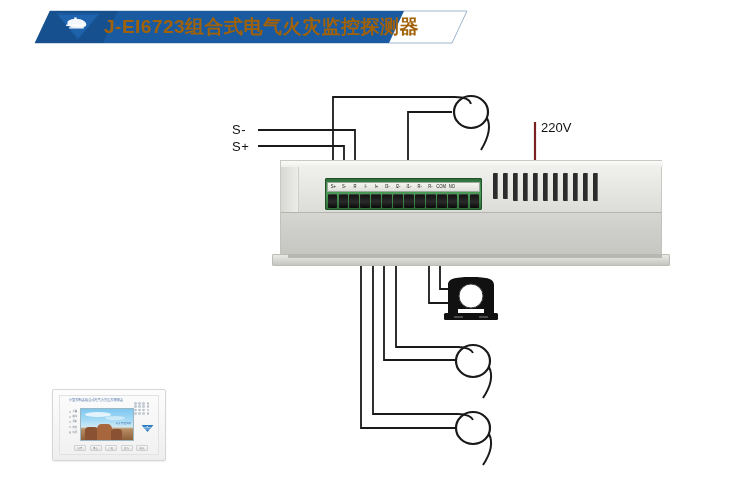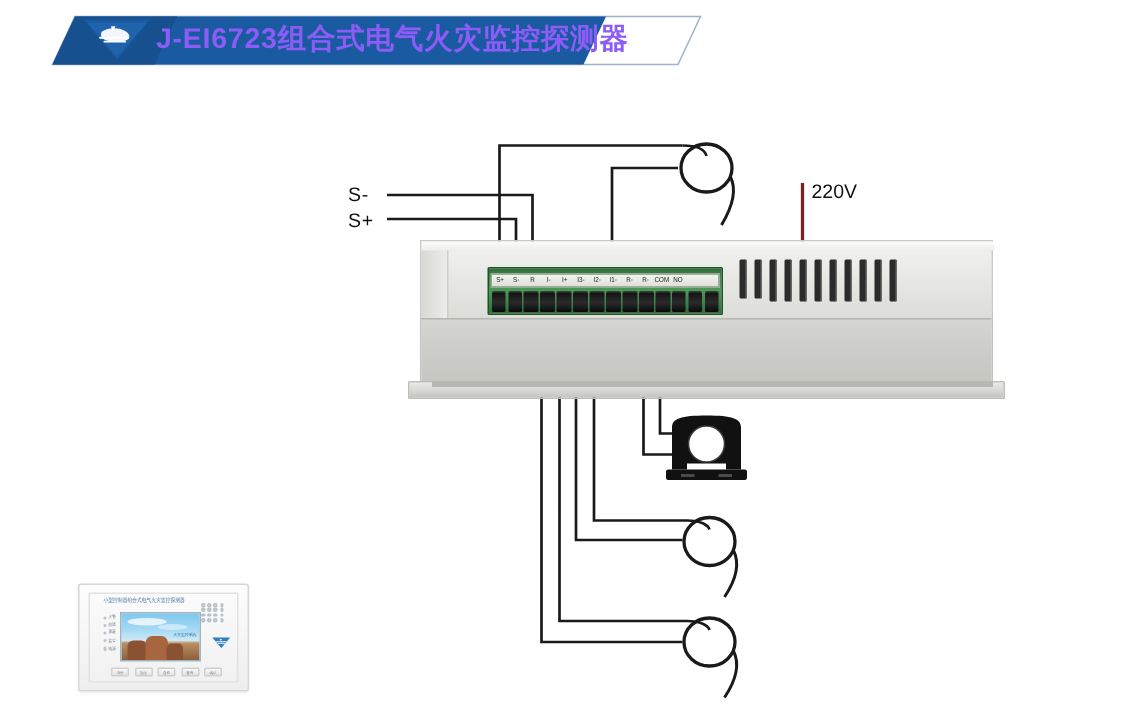--- a/index.html
+++ b/index.html
@@ -11,21 +11,21 @@
     overflow:hidden;
     position:relative;
   }
   #stage{position:absolute;left:0;top:0;width:755px;height:483px;}
 
   
   #banner{position:absolute;left:32px;top:10px;width:440px;height:34px;}
   #banner svg{position:absolute;left:0;top:0;}
   .banner-title{
     position:absolute;left:72px;top:3px;
-    font-size:19px;font-weight:bold;color:#8b5cf6;
+    font-size:19px;font-weight:bold;color:#a16207;
     letter-spacing:.5px;white-space:nowrap;
     line-height:28px;
   }
 
   
   #device{position:absolute;left:280px;top:160px;width:382px;height:122px;}
 
   .dev-top{
     position:absolute;left:0px;top:0px;width:382px;height:52px;
     background:linear-gradient(180deg,#f2f2f0 0%,#e6e6e3 55%,#dcdcd8 100%);

